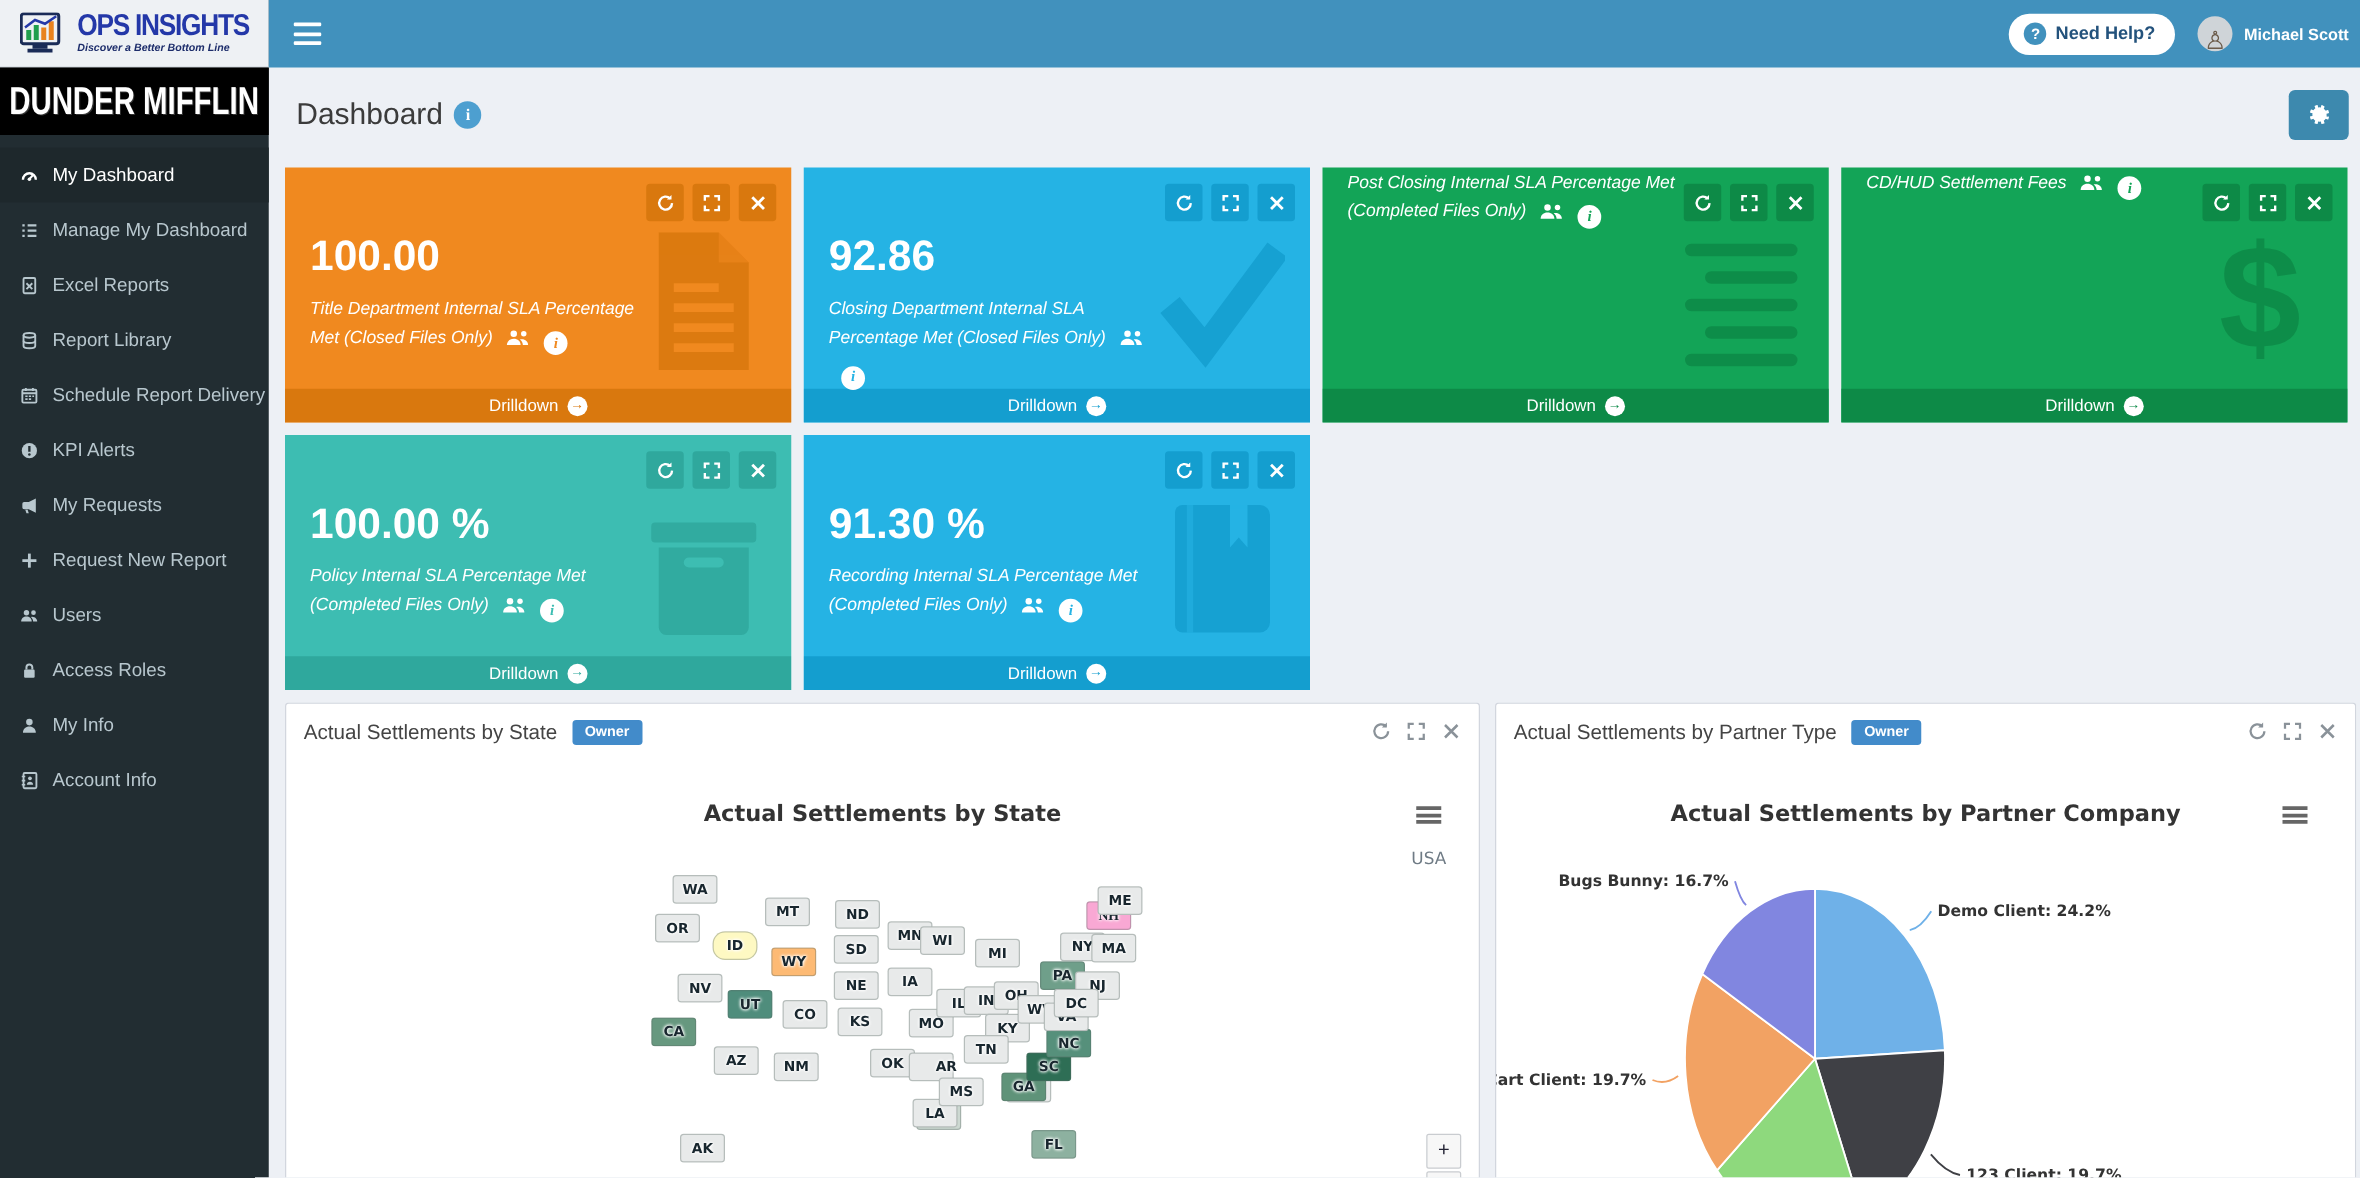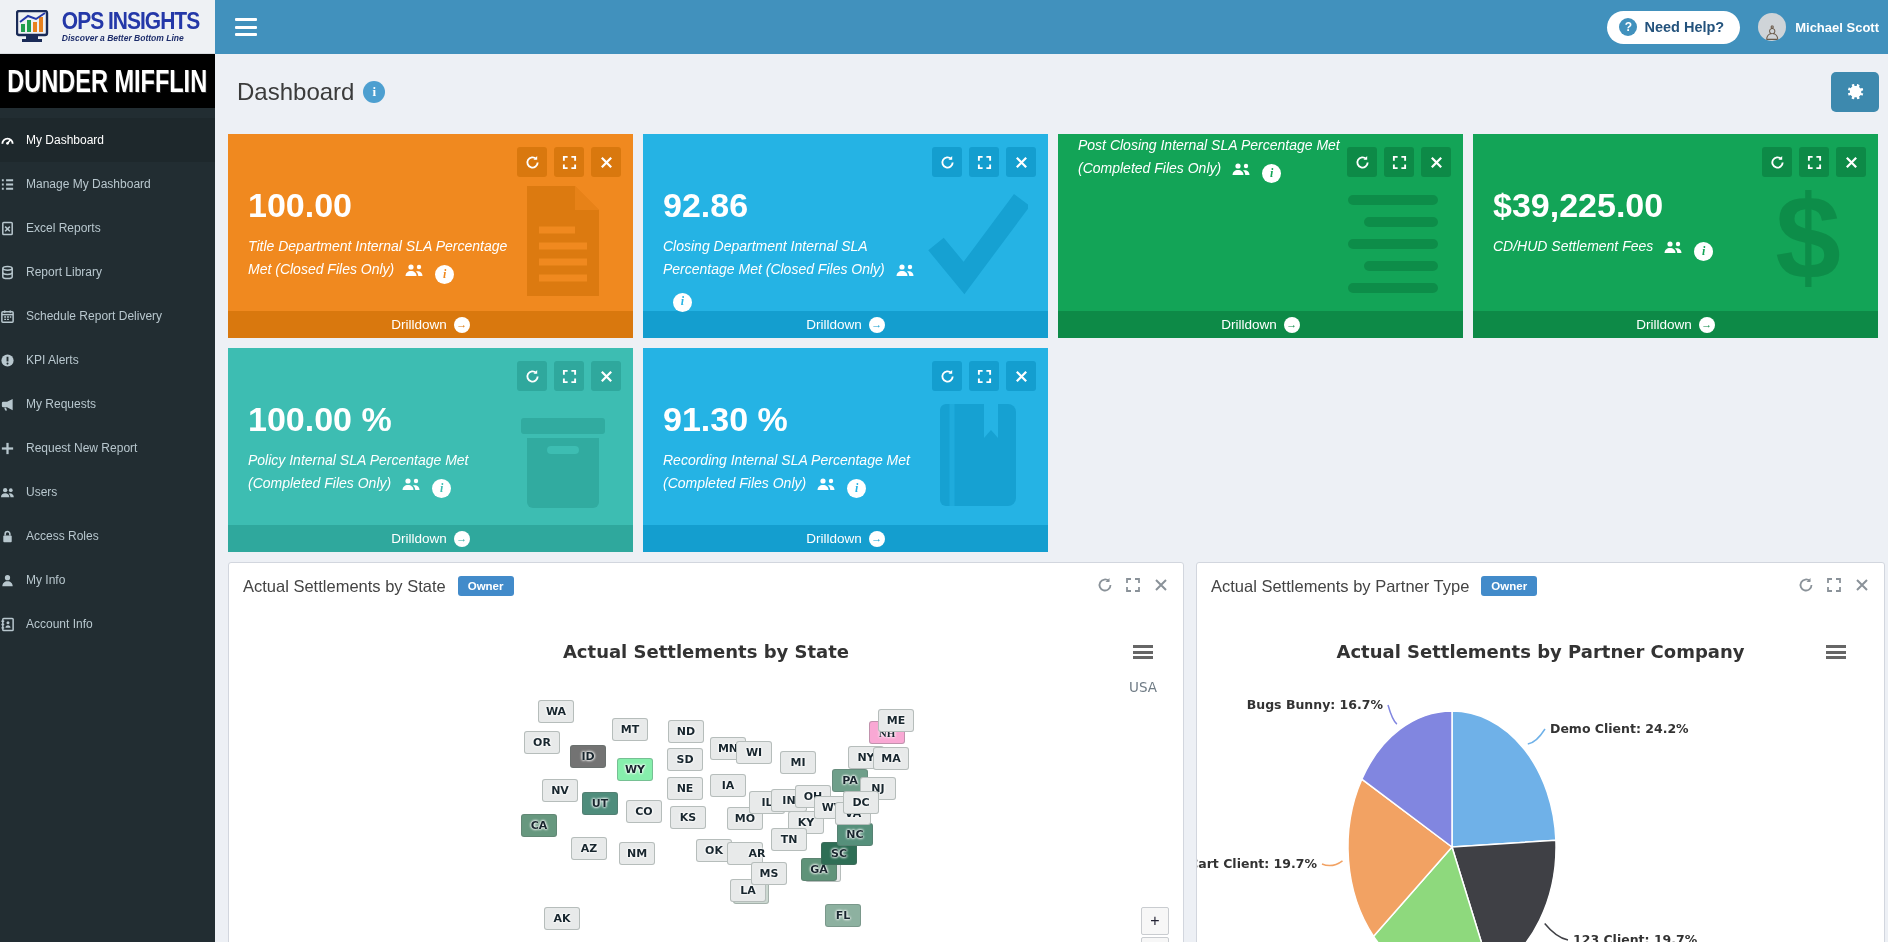--- a/index.html
+++ b/index.html
@@ -10,21 +10,21 @@
   
   .sidebar { width:215px; min-width:215px; background:#222d32; height:942px; }
   .logo-box { height:54px; background:#eef1f4; display:flex; align-items:center; justify-content:center; gap:6px; border-bottom:1px solid #d8dde2;}
   .logo-chart { width:40px; height:34px; }
   .logo-texts { display:flex; flex-direction:column; line-height:1; }
   .logo-title { font-size:21px; font-weight:bold; color:#2438a8; letter-spacing:-1px; transform:scaleY(1.15); font-family:"Liberation Sans",sans-serif;}
   .logo-tagline { font-size:8.5px; font-style:italic; font-weight:bold; color:#1d2d6b; margin-top:3px;}
   .company-band { height:54px; background:#000; display:flex; align-items:center; justify-content:center; }
   .company-name { color:#fff; font-weight:bold; font-size:25px; letter-spacing:0px; transform:scaleY(1.25) scaleX(.94); text-shadow:1px 1px 0 #333; white-space:nowrap;}
   .nav { padding-top:10px; }
-  .nav-item { height:44px; display:flex; align-items:center; gap:11px; color:#b8c7ce; font-size:12px; cursor:pointer; }
+  .nav-item { height:44px; display:flex; align-items:center; gap:11px; padding-left:16px; color:#b8c7ce; font-size:15px; cursor:pointer; }
   .nav-item.active { background:#1e282c; color:#ffffff; }
   .nav-item svg { width:15px; height:15px; flex:0 0 15px; }
 
   
   .main { flex:1; display:flex; flex-direction:column; }
   .topbar { height:54px; background:#4191bd; display:flex; align-items:center; padding:0 16px; }
   .hamburger { width:22px; height:18px; display:flex; flex-direction:column; justify-content:space-between; cursor:pointer; margin-left:4px;}
   .hamburger i { display:block; height:3px; background:#fff; border-radius:1px;}
   .topbar-right { margin-left:auto; display:flex; align-items:center; gap:18px; }
   .help-pill { background:#fff; border:none; border-radius:17px; height:33px; padding:0 16px 0 12px; display:flex; align-items:center; gap:7px; font-size:14.5px; font-weight:bold; color:#23527c; cursor:pointer; }
@@ -385,21 +385,20 @@
                 <svg viewBox="0 0 16 16" fill="none" stroke="#fff" stroke-width="2">
                   <path d="M6 2H2v4M10 2h4v4M14 10v4h-4M6 14H2v-4"></path>
                 </svg>
               </button>
       <button class="ca">
                 <svg viewBox="0 0 16 16" stroke="#fff" stroke-width="2.4">
                   <path d="M3 3l10 10M13 3L3 13"></path>
                 </svg>
               </button>
     </div>
-    <div class="card-value">$39,225.00</div>
     <div class="card-label"><span class="lbl">CD/HUD Settlement Fees</span><span class="ic-users"><svg viewBox="0 0 21 16" fill="#fff">
                   <circle cx="7" cy="5" r="2.6"></circle>
                   <path d="M1.5 14c0-3 2.4-5 5.5-5s5.5 2 5.5 5z"></path>
                   <circle cx="15" cy="5" r="2.2"></circle>
                   <path d="M13.5 9.3c2.9 0 5 1.9 5 4.7h-4.2c-.2-1.9-1-3.5-2.4-4.4.5-.2 1-.3 1.6-.3z"></path>
                 </svg></span><span class="info-ic">i</span></div>
     <div class="card-watermark"><svg viewBox="0 0 100 118">
                 <text x="50" y="96" text-anchor="middle" font-size="118" font-weight="bold" fill="#0d8a47" font-family="Liberation Sans,sans-serif">$</text>
               </svg></div>
     <div class="card-drill">
@@ -508,23 +507,23 @@
               <i></i>
               <i></i>
               <i></i>
             </div>
           <div class="usa-label">USA</div>
           <div id="map-tiles">
               <div class="state-tile" style="left: 309px; top: 137px; background: rgb(232, 234, 234);">WA</div>
               <div class="state-tile" style="left: 295px; top: 168px; background: rgb(232, 234, 234);">OR</div>
               <div class="state-tile" style="left: 292px; top: 251px; background: rgb(103, 152, 127);">CA</div>
               <div class="state-tile" style="left: 313px; top: 216px; background: rgb(232, 234, 234);">NV</div>
-              <div class="state-tile" style="left: 341px; top: 182px; background: #737373;">ID</div>
+              <div class="state-tile" style="left: 341px; top: 182px; background: #fef9c3; border-radius: 10px;">ID</div>
               <div class="state-tile" style="left: 383px; top: 155px; background: rgb(232, 234, 234);">MT</div>
-              <div class="state-tile" style="left: 388px; top: 195px; background: #86efac; text-align: right;">WY</div>
+              <div class="state-tile" style="left: 388px; top: 195px; background: #fdba74; text-align: right;">WY</div>
               <div class="state-tile" style="left: 353px; top: 229px; background: rgb(79, 141, 124);">UT</div>
               <div class="state-tile" style="left: 342px; top: 274px; background: rgb(232, 234, 234);">AZ</div>
               <div class="state-tile" style="left: 390px; top: 279px; background: rgb(232, 234, 234);">NM</div>
               <div class="state-tile" style="left: 397px; top: 237px; background: rgb(232, 234, 234);">CO</div>
               <div class="state-tile" style="left: 439px; top: 157px; background: rgb(232, 234, 234);">ND</div>
               <div class="state-tile" style="left: 438px; top: 185px; background: rgb(232, 234, 234);">SD</div>
               <div class="state-tile" style="left: 438px; top: 214px; background: rgb(232, 234, 234);">NE</div>
               <div class="state-tile" style="left: 441px; top: 243px; background: rgb(232, 234, 234);">KS</div>
               <div class="state-tile" style="left: 467px; top: 276px; background: rgb(232, 234, 234);">OK</div>
               <div class="state-tile" style="left: 456px; top: 318px; background: rgb(204, 216, 209); margin-left: 48px;">TX</div>

